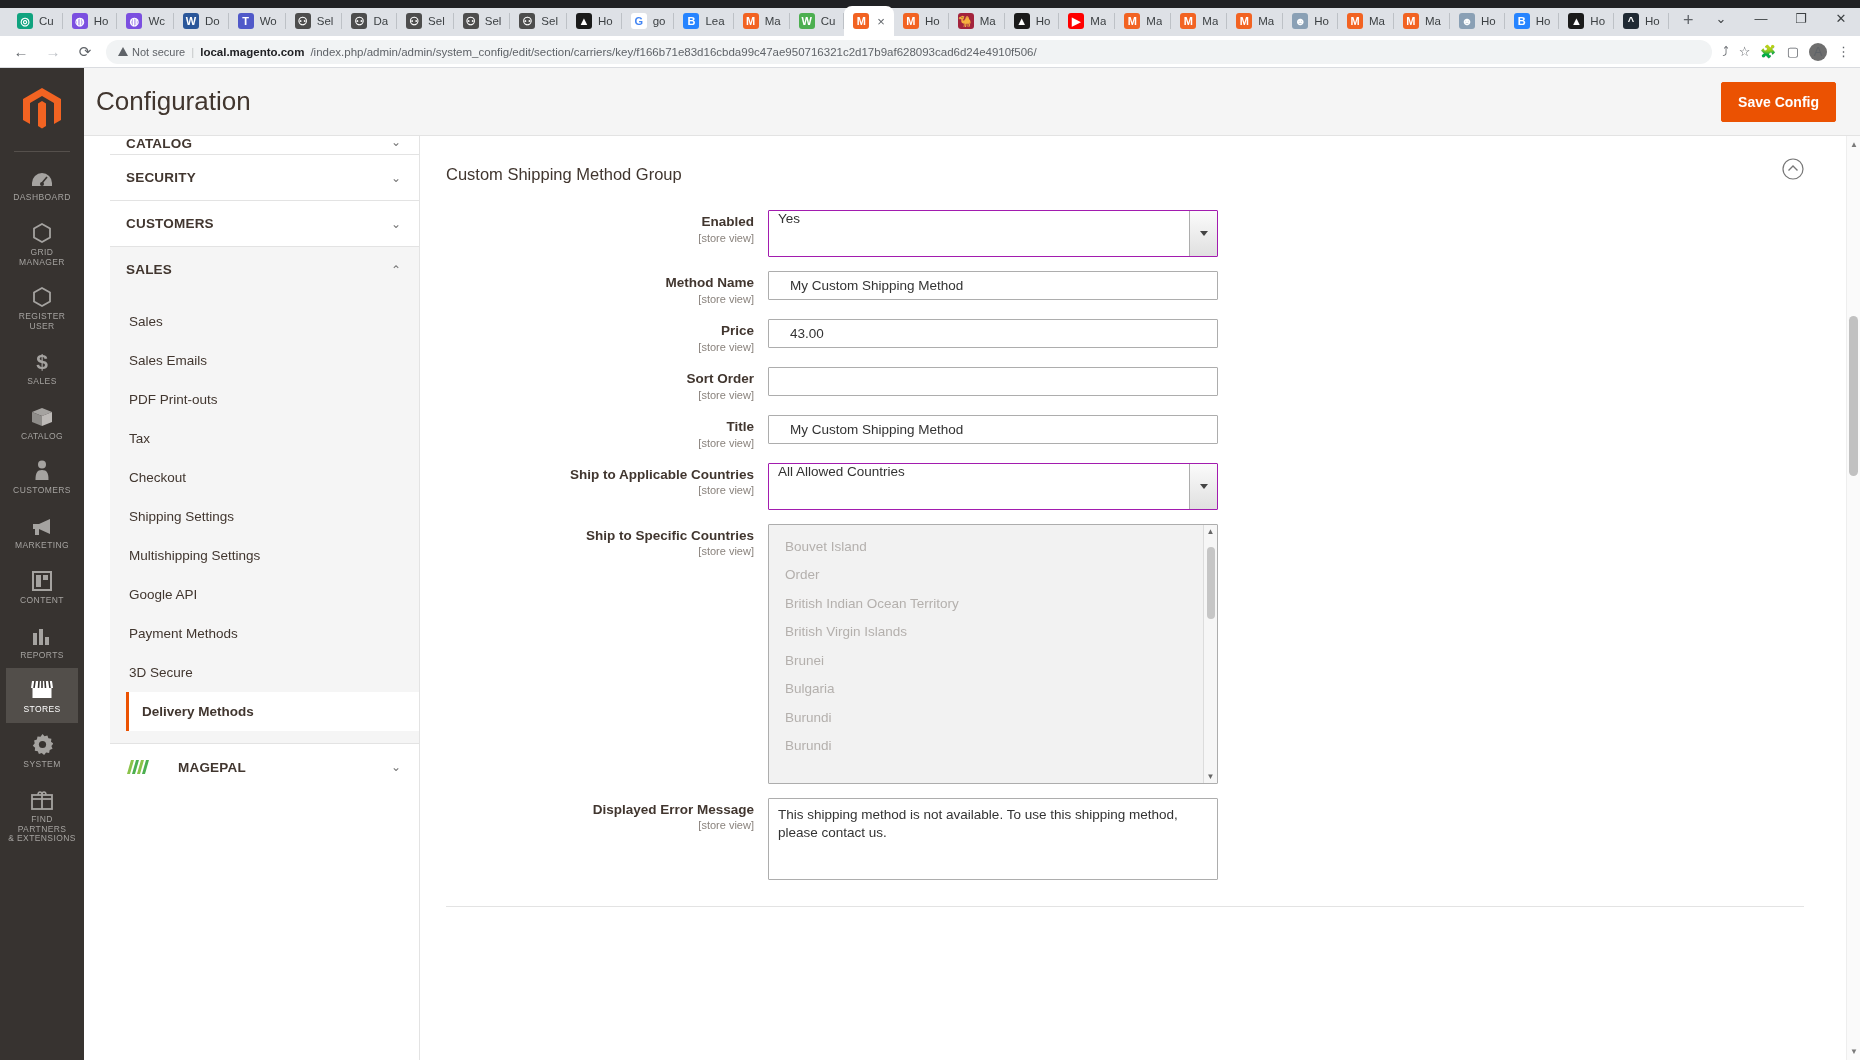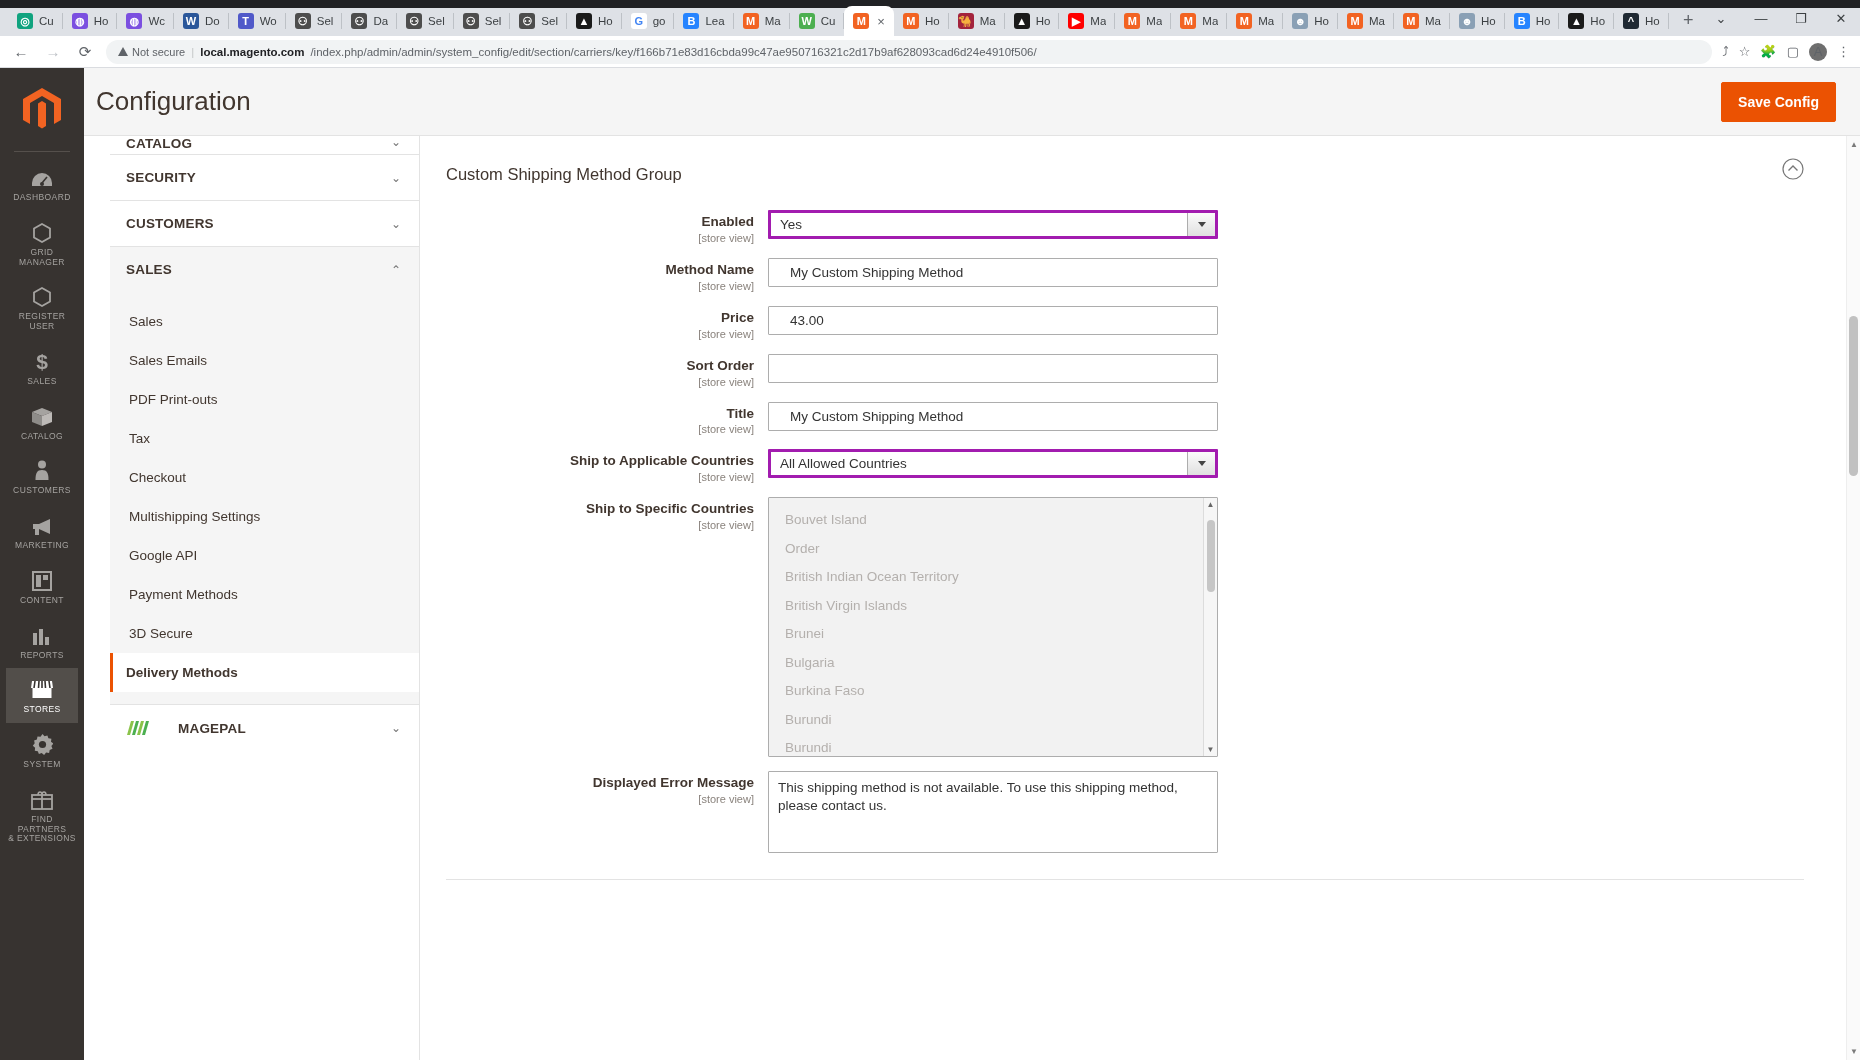--- a/index.html
+++ b/index.html
@@ -112,43 +112,43 @@
   .sec.open { background:#f5f5f5; }
   .sec.clip { padding-top:0; padding-bottom:14px; border-top:none; height:18px; overflow:hidden; align-items:flex-start;}
   .chev { color:#777; font-size:12px; line-height:1; }
   .subnav { background:#f5f5f5; padding: 10px 0 12px; }
   .subitem {
     padding: 12px 16px 12px 16px; font-size:13.5px; color:#41362f; cursor:pointer;
     border-left: 3px solid transparent;
   }
   .subitem.current {
     background:#fff; border-left: 3px solid #eb5202; font-weight:600;
-    margin-left:0; padding-left: 13px;
+    margin-left:16px; padding-left: 13px;
   }
   .magepal-row { display:flex; align-items:center; gap:28px; }
   .magepal-ico { display:flex; }
 
   
   .mainform { flex:1; padding: 22px 0 0 0; overflow:hidden; position:relative; }
   .fieldset-head {
     display:flex; align-items:flex-end; justify-content:space-between;
     padding: 0 56px 0 26px; margin-bottom: 26px;
   }
   .fieldset-title { font-size: 16.5px; color:#41362f; font-weight:400; }
   .collapse-ico { color:#777; }
 
   .frow { display:flex; align-items:flex-start; margin-bottom: 14px; }
   .flabelwrap { width: 348px; flex:none; text-align:right; padding-right: 14px; padding-top: 4px; }
   .flabel { font-size: 13.5px; color:#41362f; font-weight:700; display:block; line-height:1.25; }
   .fscope { font-size: 11px; color:#8a837d; display:block; margin-top:1px; }
   .fctl { width: 450px; flex:none; }
 
   .sel {
-    width:100%; height:29px; border:3px solid #a21caf; background:#fff;
-    display:flex; align-items:center; position:relative; border-radius:1px;
+    width:100%; height:47px; border:1px solid #a21caf; background:#fff;
+    display:flex; align-items:flex-start; position:relative; border-radius:1px;
   }
   .sel-val { padding: 0 9px; font-size:13.5px; color:#333; }
   .sel-arrow {
     position:absolute; right:0; top:0; bottom:0; width: 28px;
     background: linear-gradient(#fbfbfb, #e0e0e0);
     border-left:1px solid #adadad; display:flex; align-items:center; justify-content:center;
   }
   .sel-arrow i { border-left:4px solid transparent; border-right:4px solid transparent;
                  border-top:5px solid #444; display:block; }
 
@@ -525,20 +525,21 @@
           <div class="sec open">
             <div class="sec-title">SALES</div>
             <div class="chev">⌃</div>
           </div>
           <div class="subnav" id="sales-subnav">
               <div class="subitem">Sales</div>
               <div class="subitem">Sales Emails</div>
               <div class="subitem">PDF Print-outs</div>
               <div class="subitem">Tax</div>
               <div class="subitem">Checkout</div>
+              <div class="subitem">Shipping Settings</div>
               <div class="subitem">Multishipping Settings</div>
               <div class="subitem">Google API</div>
               <div class="subitem">Payment Methods</div>
               <div class="subitem">3D Secure</div>
               <div class="subitem current">Delivery Methods</div>
             </div>
           <div class="sec">
             <div class="magepal-row">
               <span class="magepal-ico">
                 <svg width="24" height="16" viewBox="0 0 24 16">
@@ -643,21 +644,20 @@
             </div>
             <div class="fctl">
               <div class="multiselect">
                 <div class="ms-list" id="ms-list">
                     <div class="ms-opt">Bouvet Island</div>
                     <div class="ms-opt">Order</div>
                     <div class="ms-opt">British Indian Ocean Territory</div>
                     <div class="ms-opt">British Virgin Islands</div>
                     <div class="ms-opt">Brunei</div>
                     <div class="ms-opt">Bulgaria</div>
-                    <div class="ms-opt">Burkina Faso</div>
                     <div class="ms-opt">Burundi</div>
                     <div class="ms-opt">Burundi</div>
                   </div>
                 <div class="ms-scroll">
                   <span class="ms-arrow">▲</span>
                   <div class="ms-thumb"></div>
                   <span class="ms-arrow">▼</span>
                 </div>
               </div>
             </div>

